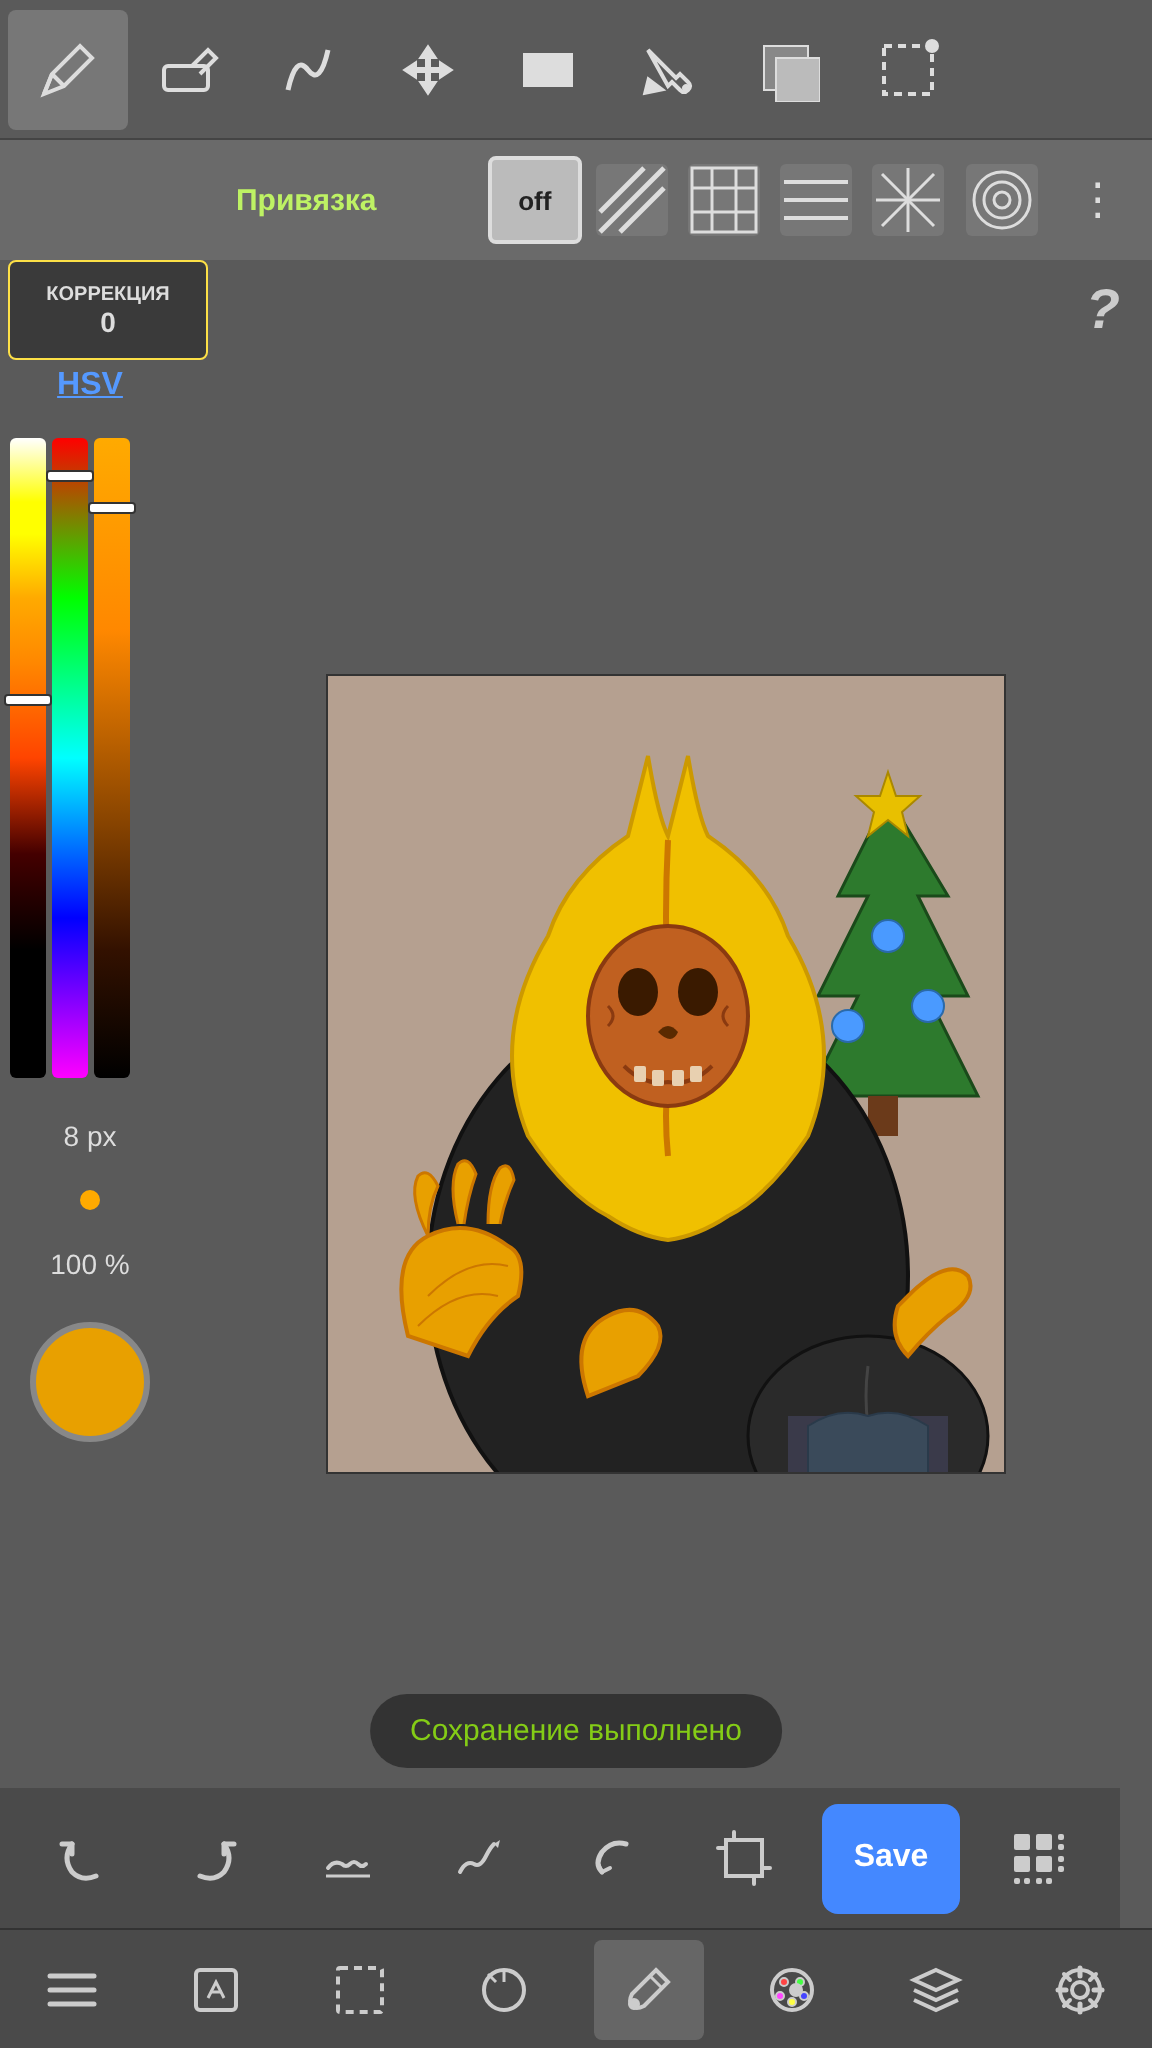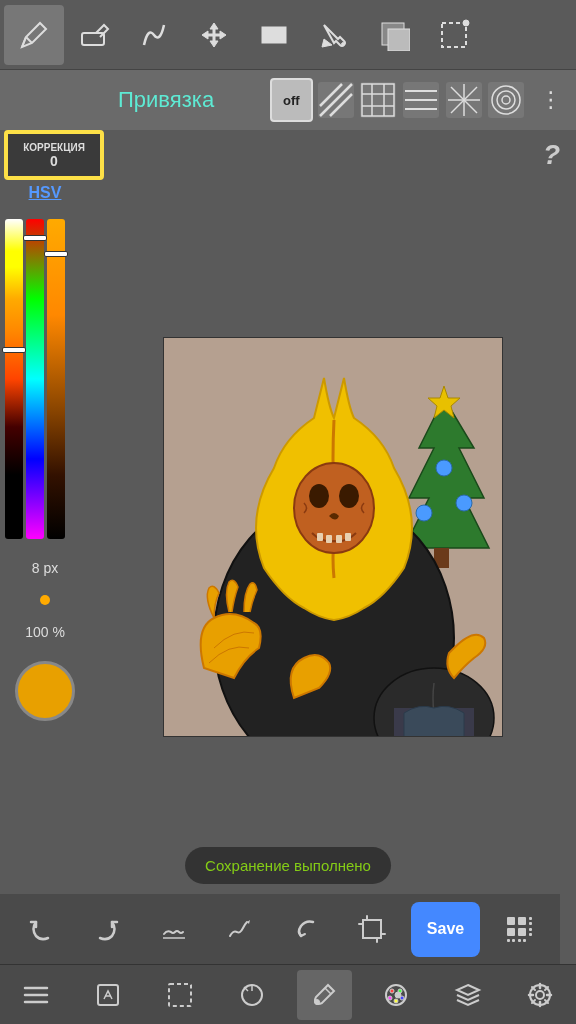--- a/index.html
+++ b/index.html
@@ -44,24 +44,24 @@
     
     .snap-bar {
       display: flex;
       align-items: center;
       background: #6a6a6a;
       height: 60px;
       padding: 0 8px;
       gap: 4px;
     }
     .snap-label {
-      font-size: 22px;
-      color: #5eead4;
+      font-size: 15px;
+      color: #bef264;
       margin-right: 8px;
-      font-weight: normal;
+      font-weight: bold;
     }
     .snap-btn {
       width: 48px;
       height: 44px;
       display: flex;
       align-items: center;
       justify-content: center;
       background: #888;
       border-radius: 4px;
       cursor: pointer;
@@ -90,21 +90,21 @@
     }
 
     
     .correction-box {
       position: absolute;
       left: 4px;
       top: 130px;
       width: 100px;
       height: 50px;
       background: #3a3a3a;
-      border: 4px solid #fde047;
+      border: 1px solid #fde047;
       border-radius: 4px;
       display: flex;
       flex-direction: column;
       align-items: center;
       justify-content: center;
       color: #ddd;
       font-size: 11px;
       font-weight: bold;
     }
     .correction-val {

